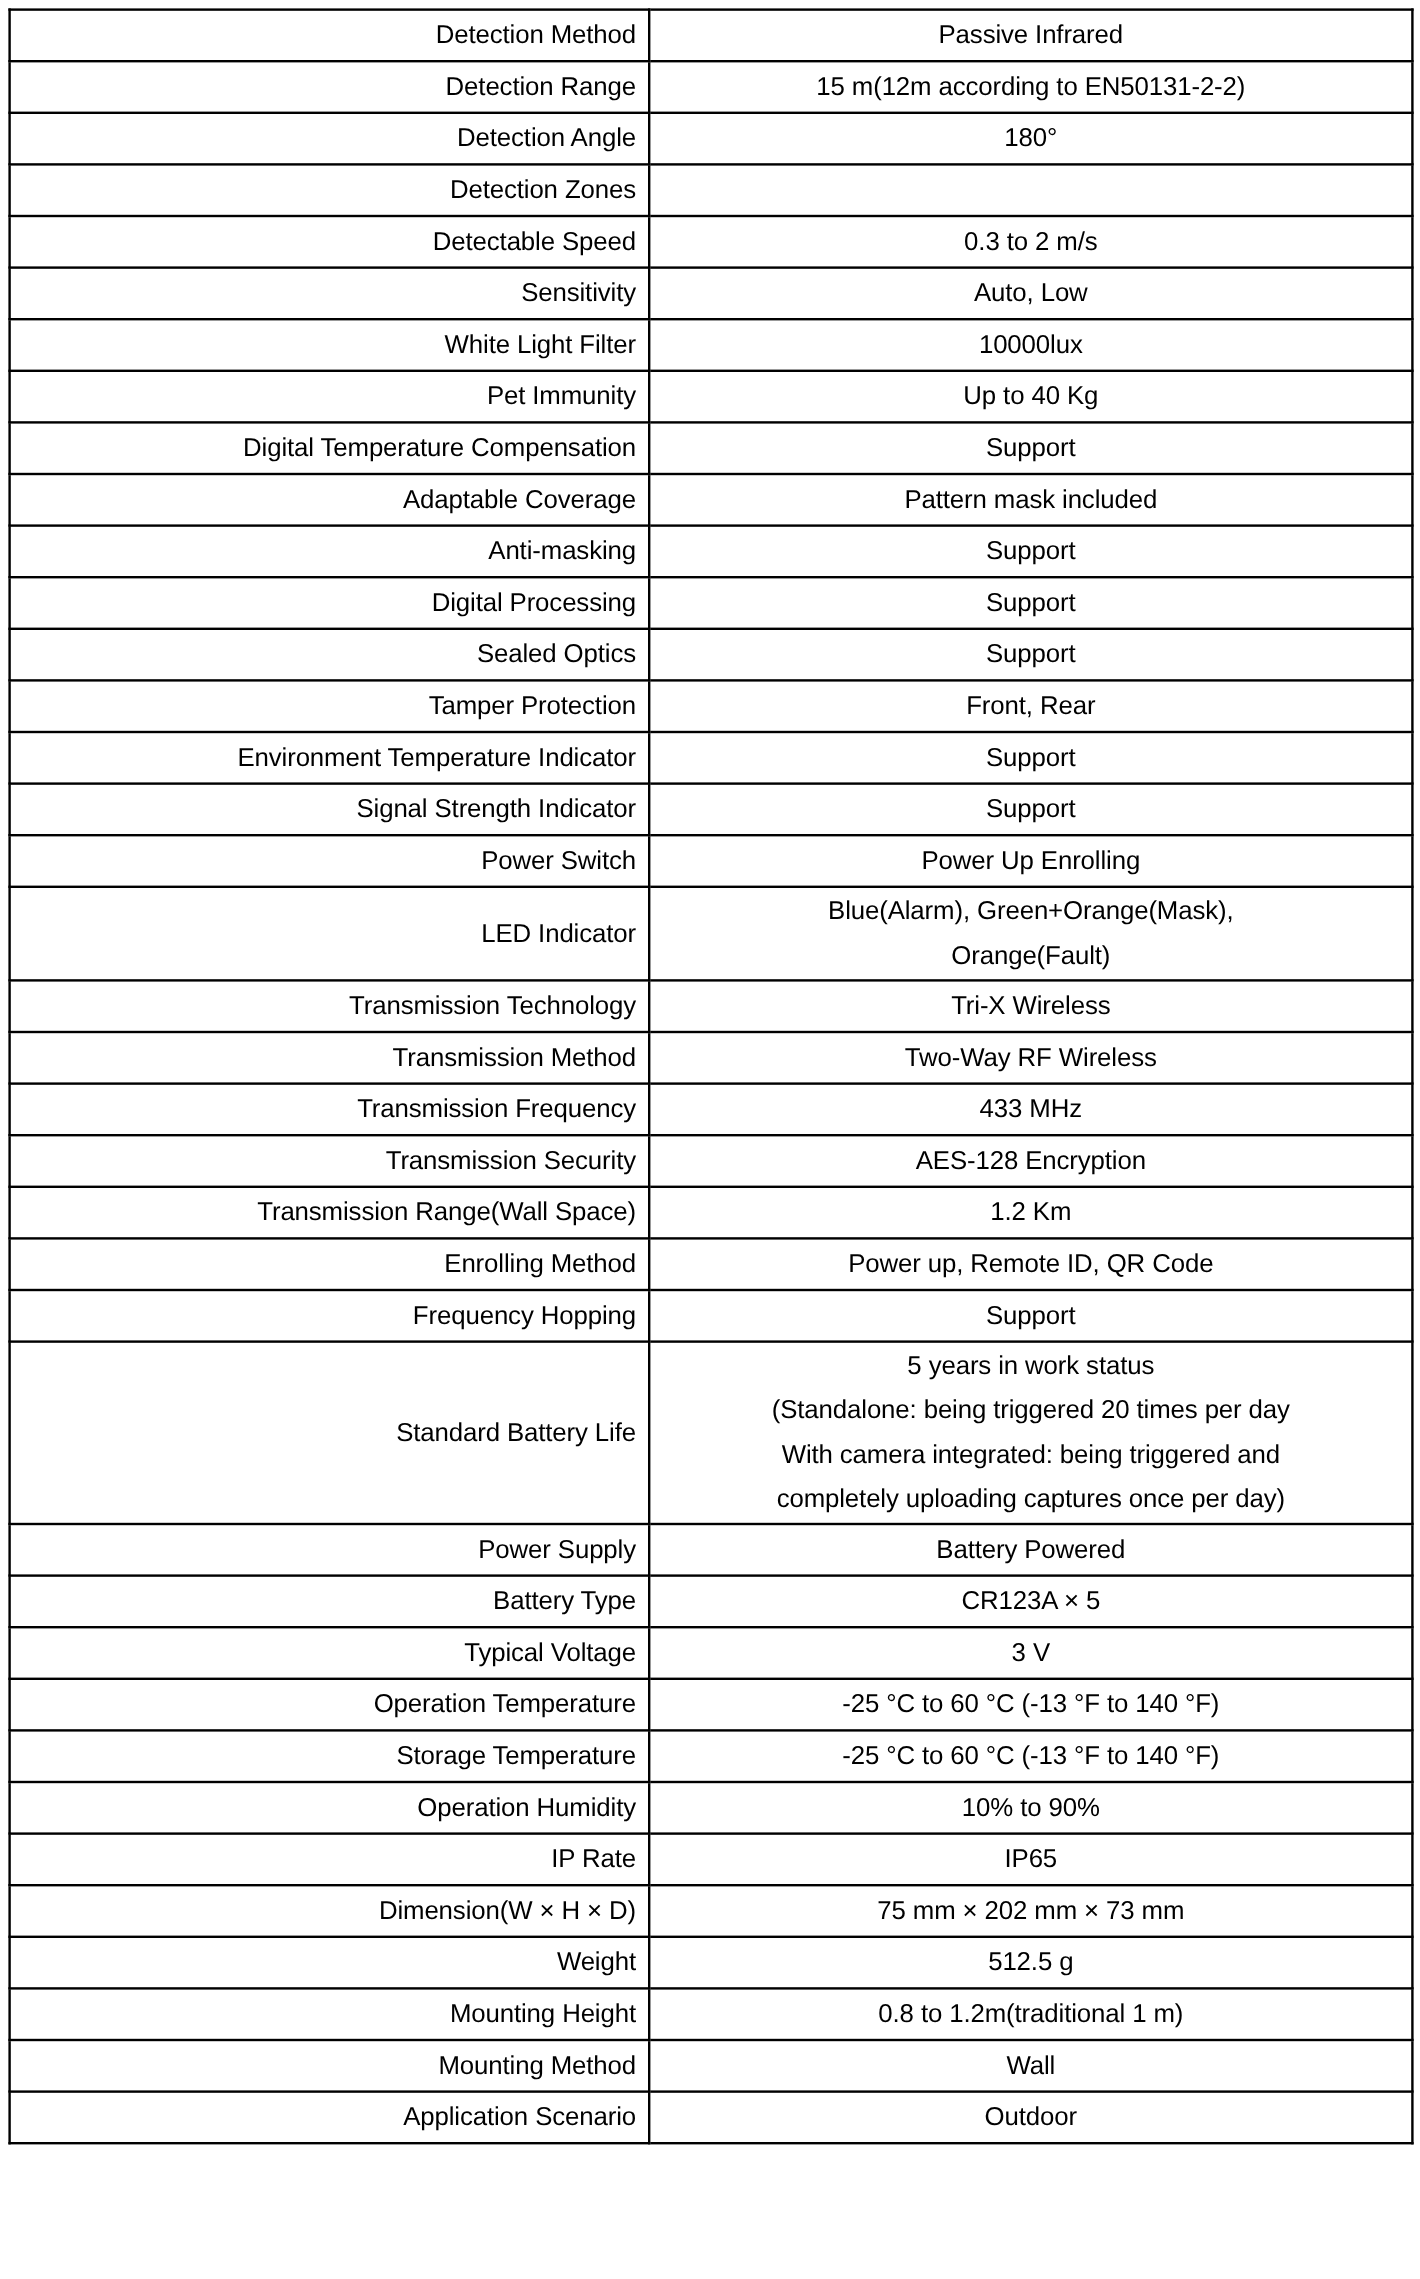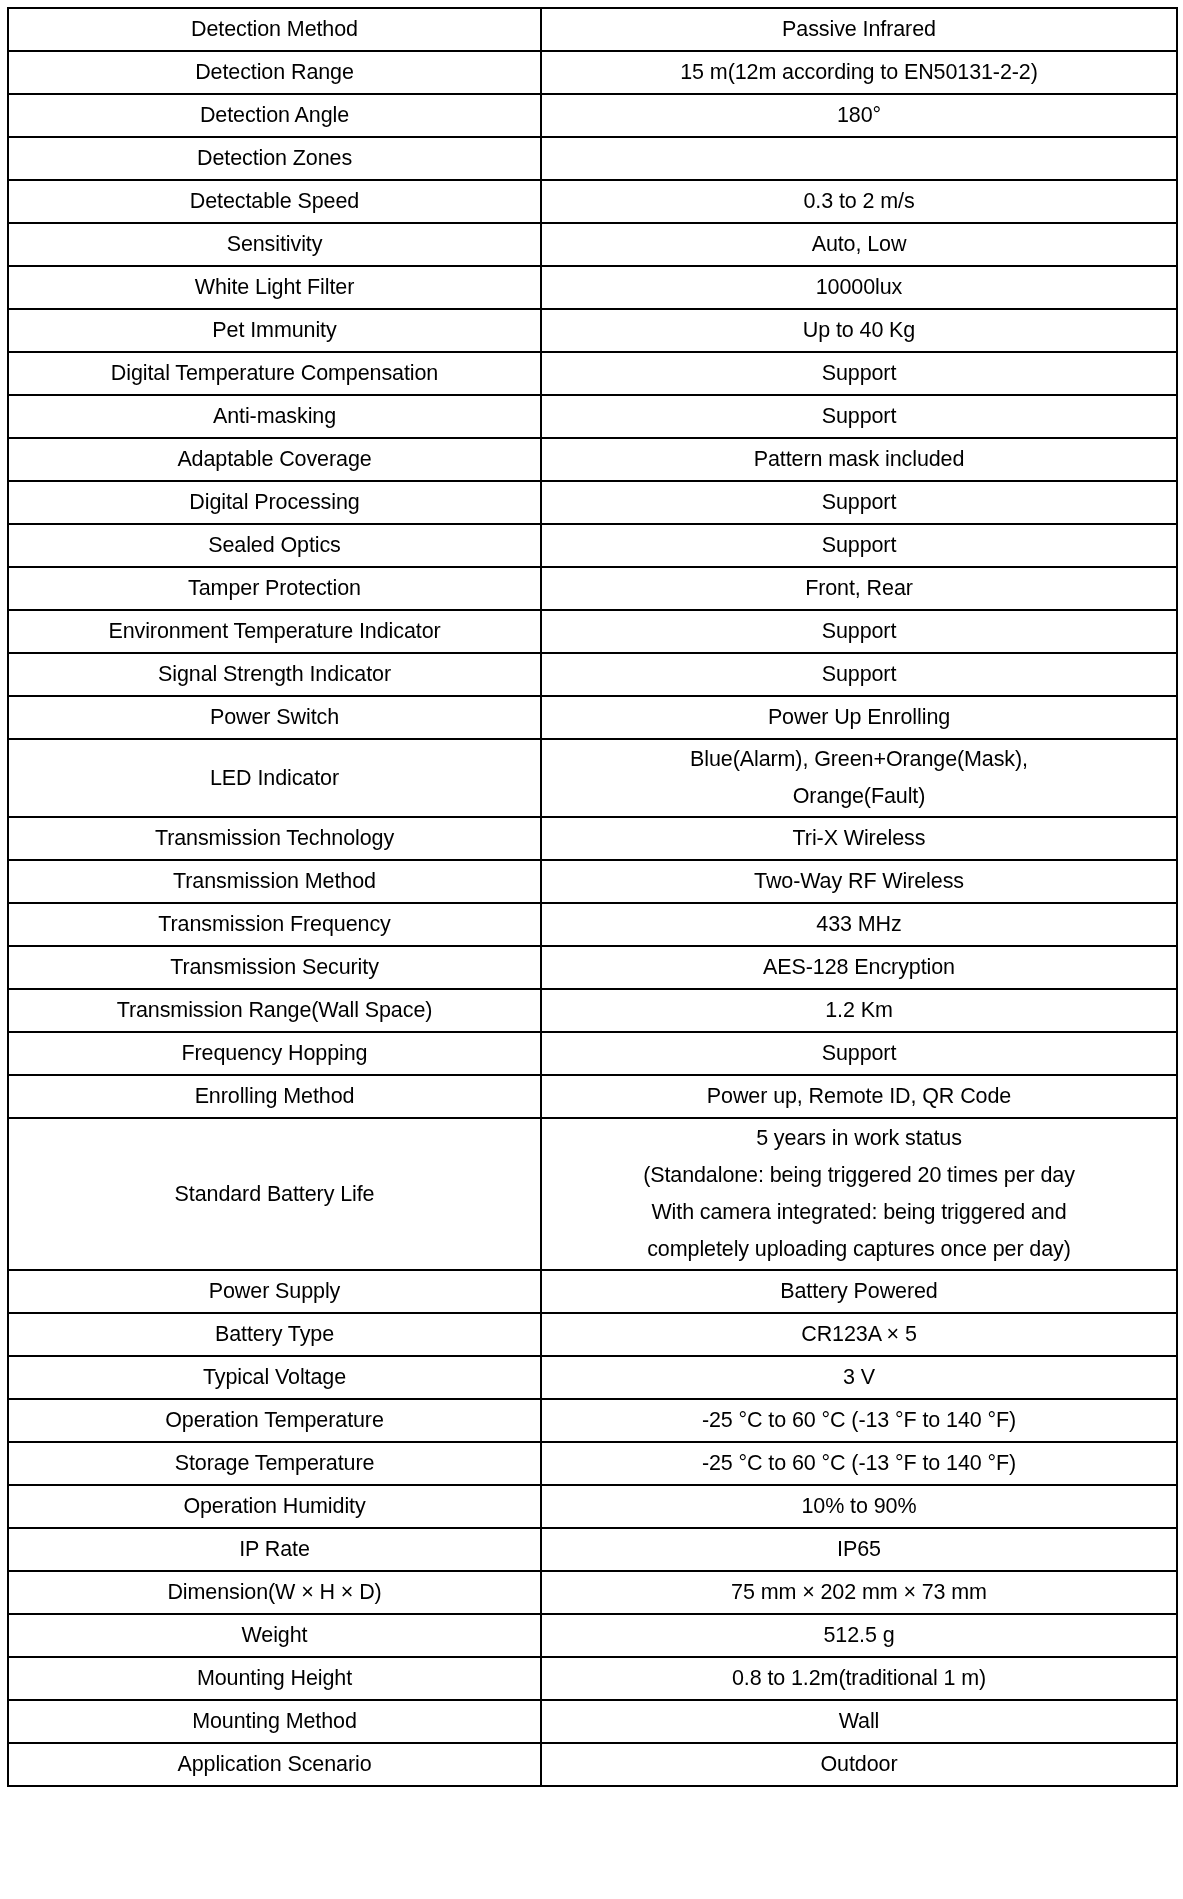--- a/index.html
+++ b/index.html
@@ -39,21 +39,21 @@
     font-size: 21.5px;
     line-height: 36px;
     vertical-align: middle;
     white-space: pre-line;
     letter-spacing: -0.1px;
     background: #ffffff;
     height: 31px;
     box-sizing: border-box;
   }
   table.spec-table td.param-cell {
-    text-align: center;
+    text-align: right;
     margin-left: 28px;
   }
   table.spec-table td.value-cell {
     text-align: center;
   }
   table.spec-table tr.multiline td {
     line-height: 37px;
     padding-top: 1px;
     padding-bottom: 1px;
   }
@@ -105,26 +105,26 @@
         </tr>
         <tr>
           <td class="param-cell">Pet Immunity</td>
           <td class="value-cell">Up to 40 Kg</td>
         </tr>
         <tr>
           <td class="param-cell">Digital Temperature Compensation</td>
           <td class="value-cell">Support</td>
         </tr>
         <tr>
-          <td class="param-cell">Anti-masking</td>
-          <td class="value-cell">Support</td>
-        </tr>
-        <tr>
           <td class="param-cell">Adaptable Coverage</td>
           <td class="value-cell">Pattern mask included</td>
+        </tr>
+        <tr>
+          <td class="param-cell">Anti-masking</td>
+          <td class="value-cell">Support</td>
         </tr>
         <tr>
           <td class="param-cell">Digital Processing</td>
           <td class="value-cell">Support</td>
         </tr>
         <tr>
           <td class="param-cell">Sealed Optics</td>
           <td class="value-cell">Support</td>
         </tr>
         <tr>
@@ -162,26 +162,26 @@
         </tr>
         <tr>
           <td class="param-cell">Transmission Security</td>
           <td class="value-cell">AES-128 Encryption</td>
         </tr>
         <tr>
           <td class="param-cell">Transmission Range(Wall Space)</td>
           <td class="value-cell">1.2 Km</td>
         </tr>
         <tr>
-          <td class="param-cell">Frequency Hopping</td>
-          <td class="value-cell">Support</td>
-        </tr>
-        <tr>
           <td class="param-cell">Enrolling Method</td>
           <td class="value-cell">Power up, Remote ID, QR Code</td>
+        </tr>
+        <tr>
+          <td class="param-cell">Frequency Hopping</td>
+          <td class="value-cell">Support</td>
         </tr>
         <tr class="multiline">
           <td class="param-cell">Standard Battery Life</td>
           <td class="value-cell">5 years in work status
 (Standalone: being triggered 20 times per day
 With camera integrated: being triggered and
 completely uploading captures once per day)</td>
         </tr>
         <tr>
           <td class="param-cell">Power Supply</td>

